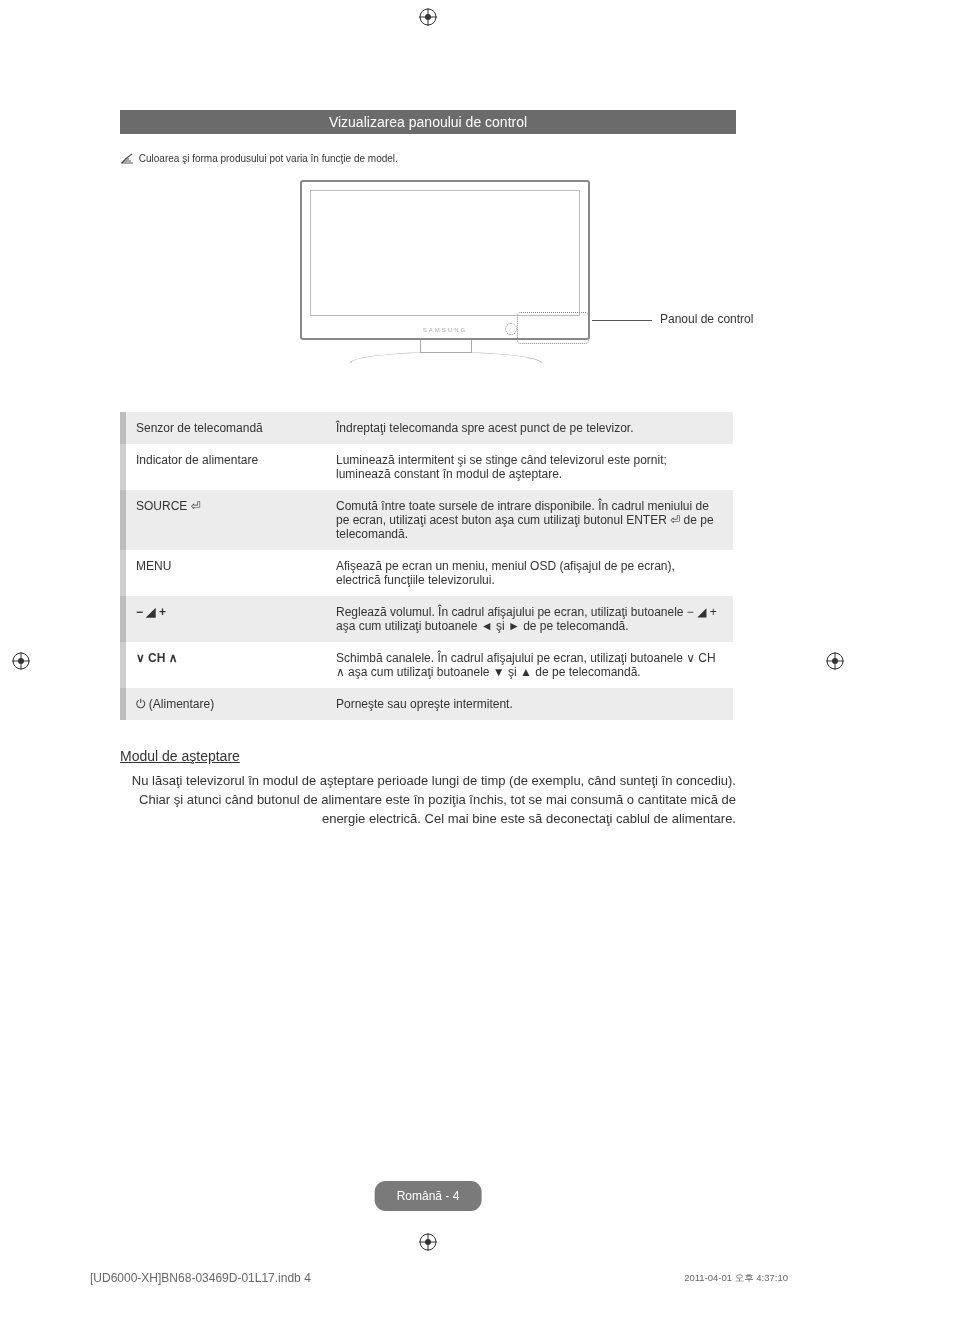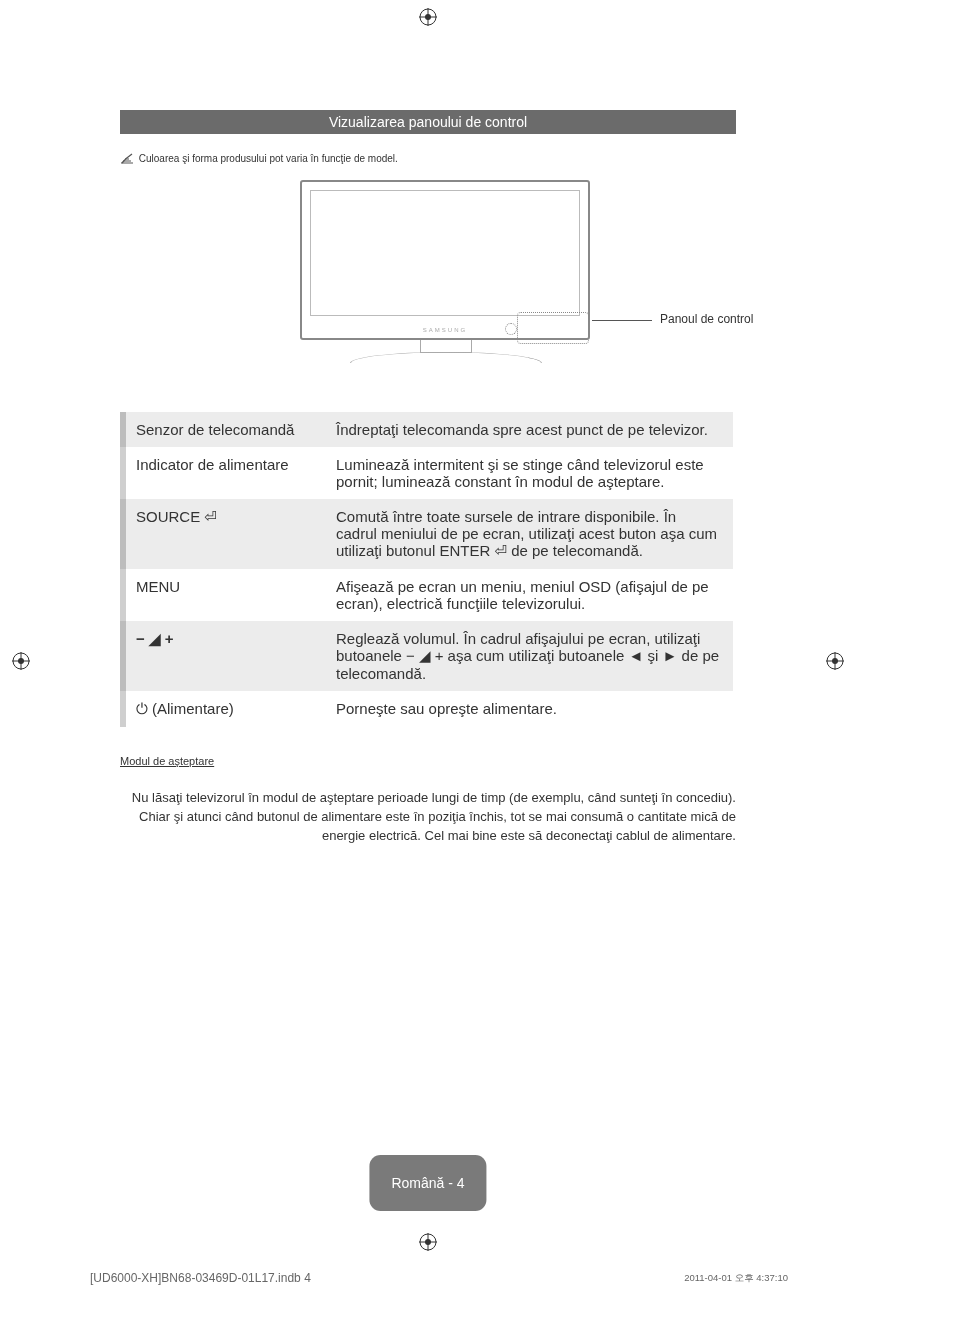--- a/index.html
+++ b/index.html
@@ -110,60 +110,60 @@
   .tv-leader-label {
     position:absolute;
     top:132px; left:540px;
     font-size:12px;
     white-space: nowrap;
   }
 
   .ctrl-table {
     width:100%;
     border-collapse: collapse;
-    font-size:15px;
+    font-size:12px;
     margin-bottom: 28px;
   }
   .ctrl-table tr td {
     padding: 9px 10px;
     vertical-align: top;
     border: none;
   }
   .ctrl-table tr:nth-child(odd) td {
     background: #ececec;
   }
   .ctrl-table tr td.label-cell {
     width: 180px;
     border-left: 6px solid #cfcfcf;
   }
   .ctrl-table tr:nth-child(odd) td.label-cell {
     border-left-color: #bdbdbd;
   }
   .sym { font-family: Arial, sans-serif; font-weight: bold; }
 
   .subhead {
-    font-size: 11px;
+    font-size: 14px;
     text-decoration: underline;
-    margin: 6px 0 22px 0;
+    margin: 6px 0 8px 0;
   }
   .bodytext {
     font-size: 13px;
     line-height: 1.45;
     text-align: right;
   }
 
   .page-footer-pill {
     position:absolute;
     bottom: 110px;
     left: 50%;
     transform: translateX(-50%);
     background:#7a7a7a;
     color:#fff;
-    font-size:14px;
-    padding:20px 22px;
+    font-size:12px;
+    padding:8px 22px;
     border-radius: 11px;
   }
   .print-meta-left {
     position:absolute;
     bottom: 36px; left: 90px;
     font-size: 12px; color:#666;
   }
   .print-meta-right {
     position:absolute;
     bottom: 36px; right: 68px;
@@ -251,22 +251,26 @@
       </tr>
       <tr>
         <td class="label-cell">MENU</td>
         <td>Afişează pe ecran un meniu, meniul OSD (afişajul de pe ecran), electrică funcţiile televizorului.</td>
       </tr>
       <tr>
         <td class="label-cell sym">− ◢ +</td>
         <td>Reglează volumul. În cadrul afişajului pe ecran, utilizaţi butoanele − ◢ + aşa cum utilizaţi butoanele ◄ şi ► de pe telecomandă.</td>
       </tr>
       <tr>
+        <td class="label-cell sym">∨ CH ∧</td>
+        <td>Schimbă canalele. În cadrul afişajului pe ecran, utilizaţi butoanele ∨ CH ∧ aşa cum utilizaţi butoanele ▼ şi ▲ de pe telecomandă.</td>
+      </tr>
+      <tr>
         <td class="label-cell">⏻ (Alimentare)</td>
-        <td>Porneşte sau opreşte alimentare.</td>
+        <td>Porneşte sau opreşte intermitent.</td>
       </tr>
     </tbody>
   </table>
 
   <div class="subhead">Modul de aşteptare</div>
   <div class="bodytext">Nu lăsaţi televizorul în modul de aşteptare perioade lungi de timp (de exemplu, când sunteţi în concediu). Chiar şi atunci când butonul de alimentare este în poziţia închis, tot se mai consumă o cantitate mică de energie electrică. Cel mai bine este să deconectaţi cablul de alimentare.</div>
 
   <div class="page-footer-pill">
     <span>Română - 4</span>
   </div>

